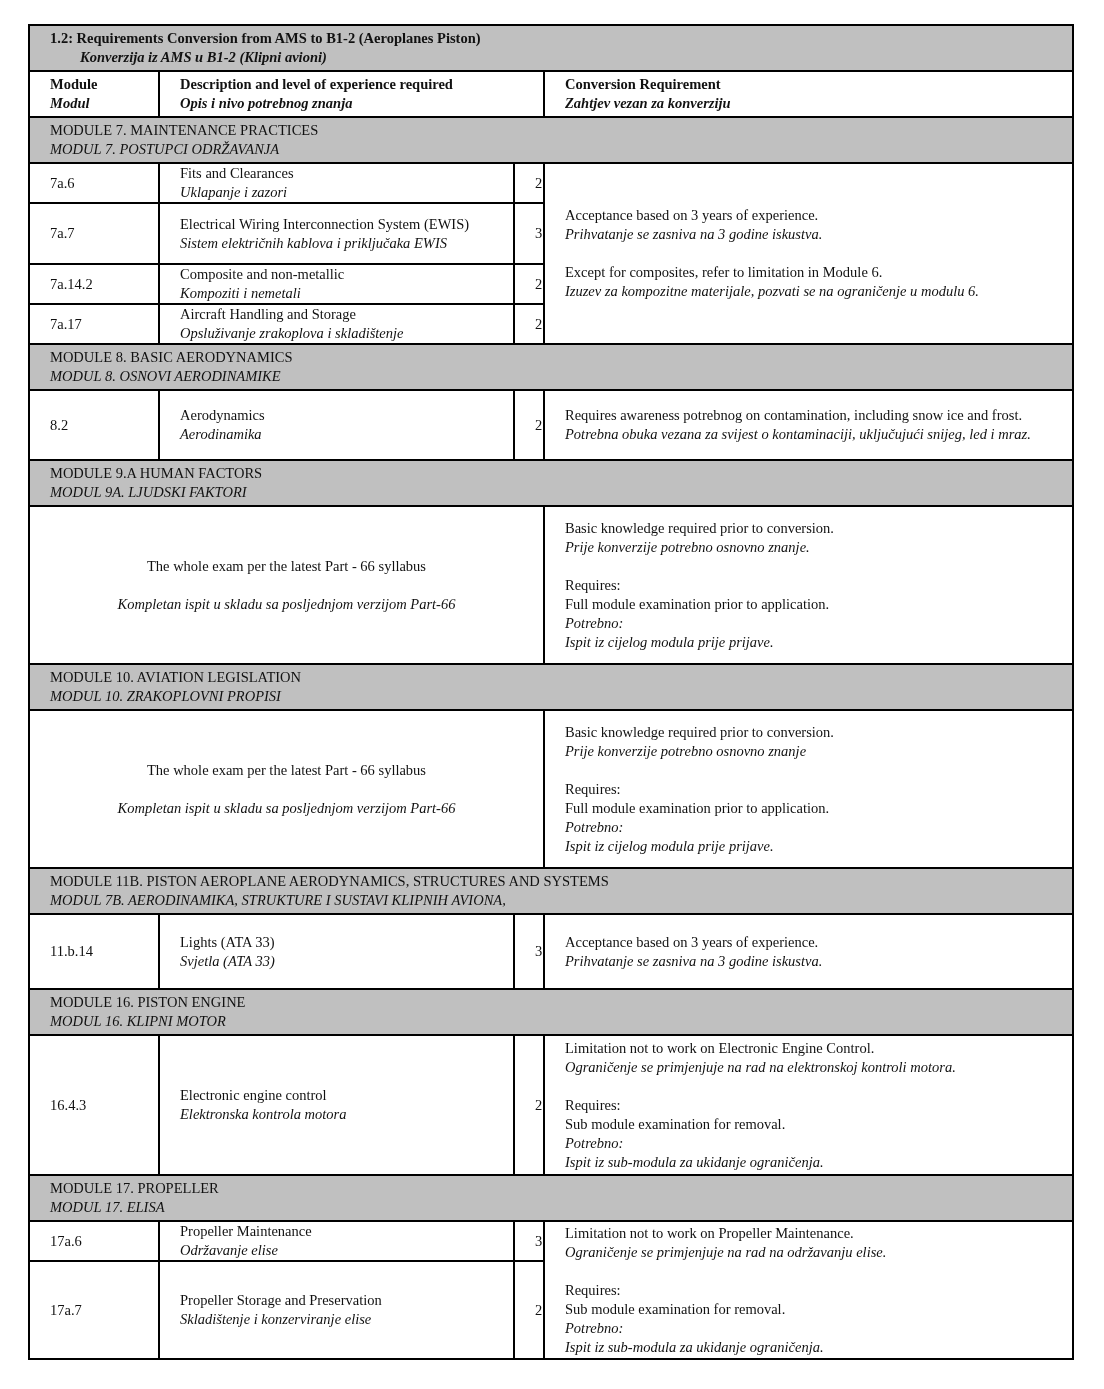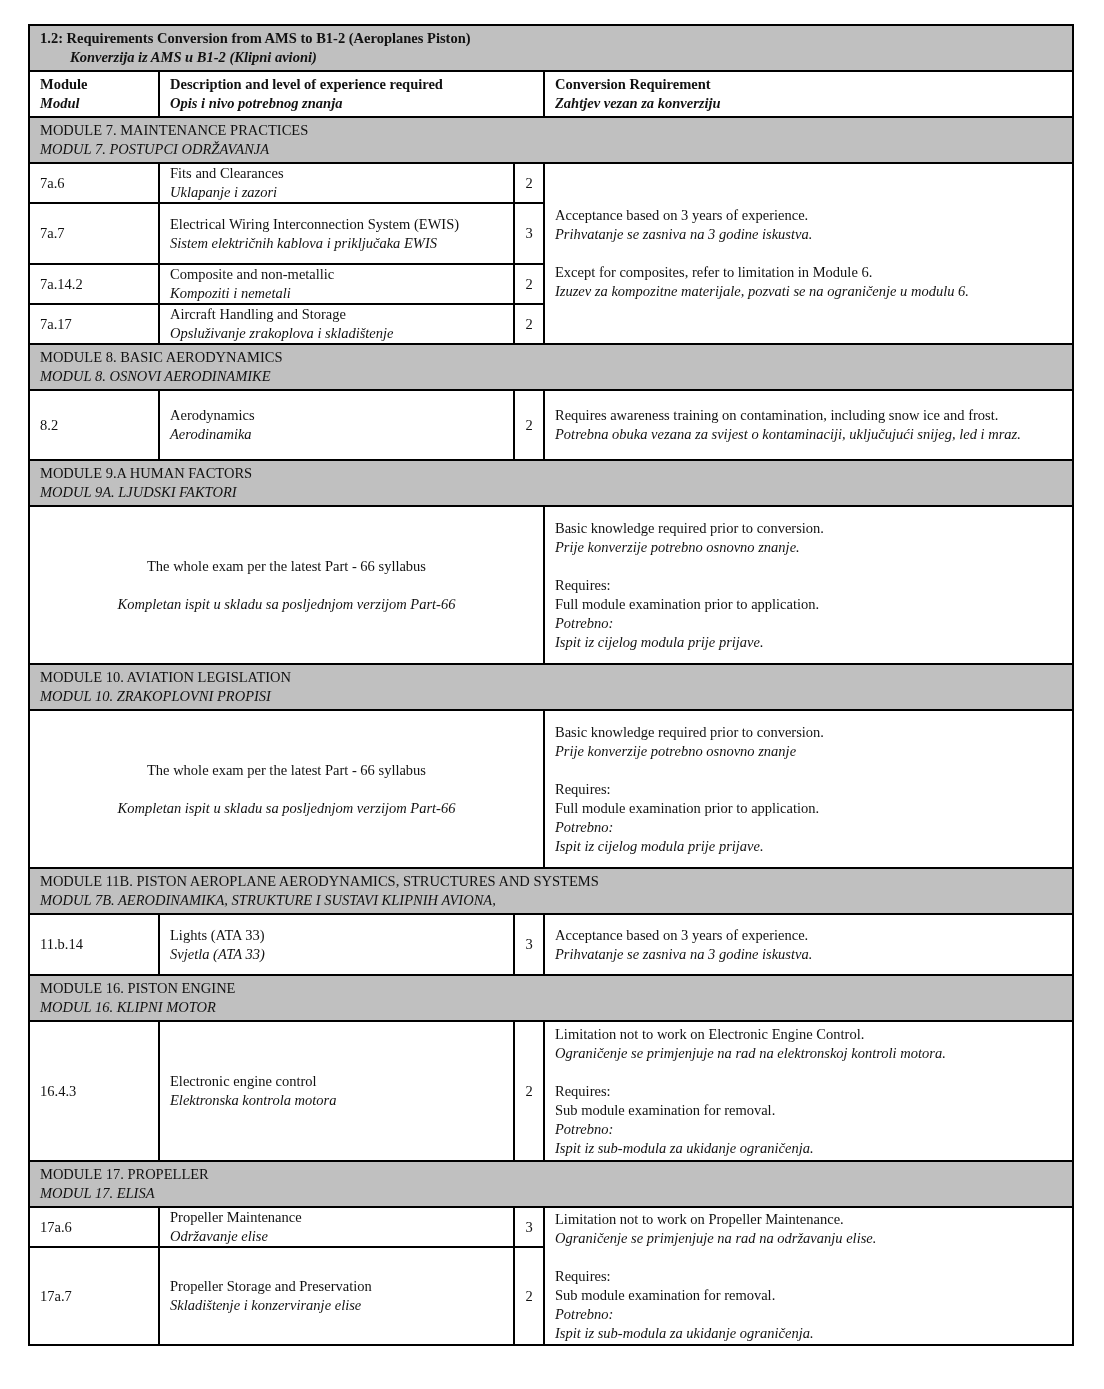--- a/index.html
+++ b/index.html
@@ -2,21 +2,21 @@
 <html><head>
 <meta charset="utf-8">
 <style>
   html, body { margin: 0; padding: 0; background: #ffffff; }
   body { width: 1104px; height: 1389px; position: relative; font-family: "Liberation Serif", "DejaVu Serif", serif; color: #111; }
   table.req {
     position: absolute; left: 28px; top: 24px; width: 1044px;
     border-collapse: collapse; table-layout: fixed;
     font-size: 14.5px; line-height: 19px;
   }
-  table.req td { border: 2px solid #000; padding: 0 10px; vertical-align: middle; }
+  table.req td { border: 2px solid #000; padding: 0 20px; vertical-align: middle; }
   col.c1 { width: 130px; }
   col.c2 { width: 355px; }
   col.c3 { width: 30px; }
   col.c4 { width: 529px; }
   .gray { background: #c0c0c0; }
   td.title { padding: 1px 10px 1px 10px; font-weight: bold; height: 44px; }
   td.title .sub { font-style: italic; padding-left: 30px; display: block; }
   td.hdr { font-weight: bold; height: 44px; }
   td.hdr .it { font-style: italic; display: block; }
   td.section { height: 44px; padding: 0 10px; margin-left: 36px; }
@@ -116,21 +116,21 @@
     </td>
   </tr>
   <tr style="height:70px">
     <td class="mod">8.2</td>
     <td>
       <span class="en">Aerodynamics</span>
       <span class="hr">Aerodinamika</span>
     </td>
     <td class="lvl">2</td>
     <td>
-      <span class="en">Requires awareness training on contamination, including snow ice and frost.</span>
+      <span class="en">Requires awareness potrebnog on contamination, including snow ice and frost.</span>
       <span class="hr">Potrebna  obuka vezana za svijest o kontaminaciji, uključujući snijeg, led i mraz.</span>
     </td>
   </tr>
 
   <tr>
     <td colspan="4" class="gray section">
       <span class="en">MODULE 9.A HUMAN FACTORS</span>
       <span class="it">MODUL 9A. LJUDSKI FAKTORI</span>
     </td>
   </tr>
@@ -173,21 +173,21 @@
       <span class="hr">Ispit iz cijelog modula prije prijave.</span>
     </td>
   </tr>
 
   <tr>
     <td colspan="4" class="gray section">
       <span class="en">MODULE 11B. PISTON AEROPLANE AERODYNAMICS, STRUCTURES AND SYSTEMS</span>
       <span class="it">MODUL 7B. AERODINAMIKA, STRUKTURE I SUSTAVI KLIPNIH AVIONA,</span>
     </td>
   </tr>
-  <tr style="height:61px">
+  <tr style="height:75px">
     <td class="mod">11.b.14</td>
     <td>
       <span class="en">Lights (ATA 33)</span>
       <span class="hr">Svjetla (ATA 33)</span>
     </td>
     <td class="lvl">3</td>
     <td class="conv">
       <span class="en">Acceptance based on 3 years of experience.</span>
       <span class="hr">Prihvatanje se zasniva na 3 godine iskustva.</span>
     </td>

